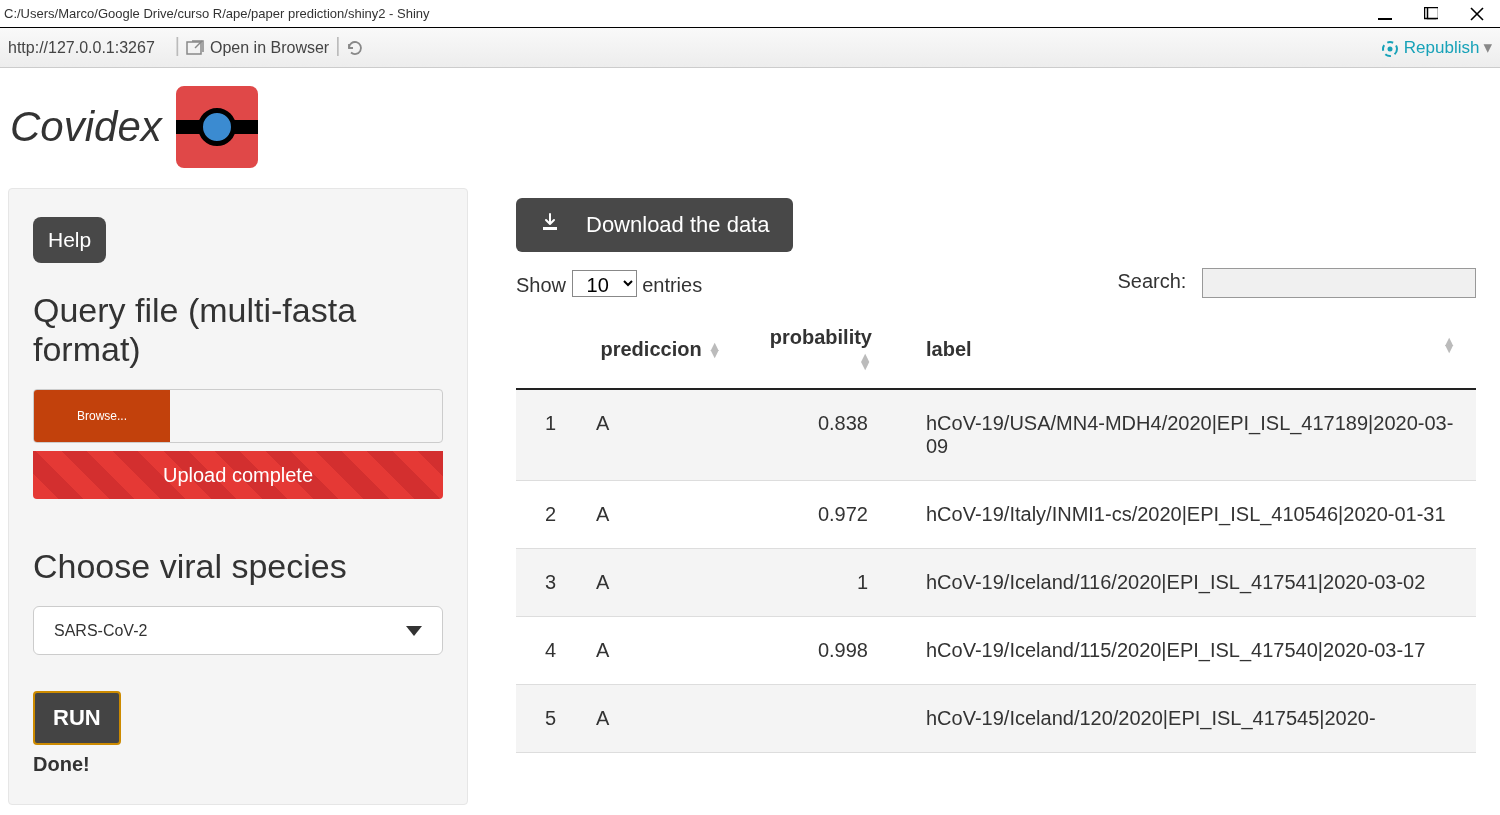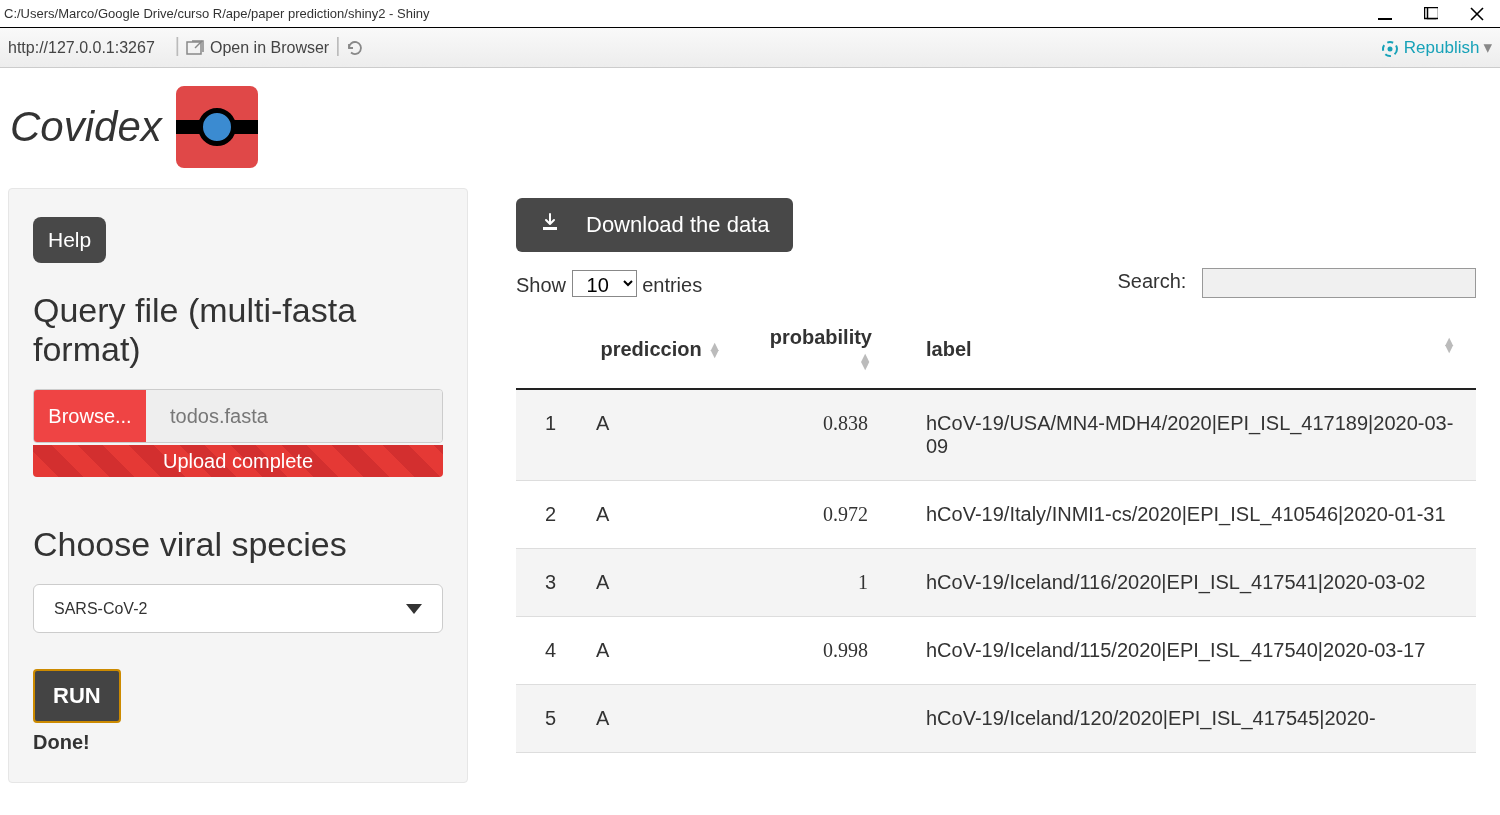--- a/index.html
+++ b/index.html
@@ -30,23 +30,23 @@
   .app-logo .inner { width: 38px; height: 38px; border: 5px solid #000; border-radius: 50%; background: #3b8bd1; position: relative; }
   .app-logo .band { position:absolute; left:0; right:0; top:50%; height:14px; transform:translateY(-50%); background:#000; }
   
   
   .sidebar { width: 460px; margin: 0 8px 0 8px; background: #f5f5f5; border: 1px solid #e6e6e6; border-radius: 4px; padding: 28px 24px; }
   .btn { display: inline-block; border: 1px solid transparent; border-radius: 8px; padding: 10px 14px; font-size: 21px; cursor: pointer; }
   .btn-dark { background: #484848; color: #fff; }
   .section-title { font-size: 34px; font-weight: 400; color: #333; margin: 28px 0 20px; line-height: 1.15; }
   
   .file-input-row { display: flex; border: 1px solid #ccc; border-radius: 4px; overflow: hidden; height: 54px; }
-  .browse-btn { background: #ef4444; color: #fff; width: 112px; display: flex; align-items: center; justify-content: center; font-size: 20px; }
+  .browse-btn { background: #c2410c; color: #fff; width: 136px; display: flex; align-items: center; justify-content: center; font-size: 12px; }
   .file-name { flex: 1; background: #eee; display: flex; align-items: center; padding-left: 24px; font-size: 20px; color: #777; }
-  .upload-bar { margin-top: 2px; height: 32px; background: repeating-linear-gradient(45deg,#e53935,#e53935 18px,#d32f2f 18px,#d32f2f 36px); color:#fff; font-size:20px; display:flex; align-items:center; justify-content:center; border-radius: 0 0 4px 4px; }
+  .upload-bar { margin-top: 8px; height: 48px; background: repeating-linear-gradient(45deg,#e53935,#e53935 18px,#d32f2f 18px,#d32f2f 36px); color:#fff; font-size:20px; display:flex; align-items:center; justify-content:center; border-radius: 0 0 4px 4px; }
   
   .select-wrap { margin-top: 14px; border: 1px solid #ccc; border-radius: 6px; height: 49px; display: flex; align-items: center; padding: 0 20px; justify-content: space-between; background: #fff; font-size: 16px; }
   .select-caret { border-left: 8px solid transparent; border-right: 8px solid transparent; border-top: 10px solid #333; }
   
   .run-btn { margin-top: 36px; background: #444; color: #fff; font-size: 22px; font-weight: 700; border: 2px solid #cc8a00; border-radius: 4px; padding: 12px 18px; display:inline-block;text-align:center; }
   .status-text { margin-top: 8px; font-size: 20px; font-weight: 700; color: #333; }
   
   
   .main { flex: 1; padding: 10px 24px 0 40px; }
   .download-btn { background: #484848; color: #fff; border-radius: 6px; padding: 14px 24px; font-size: 22px; display: inline-flex; align-items: center; gap: 26px; }
@@ -60,21 +60,21 @@
   .dt-search-label { margin-right: 10px; }
   .dt-search input { border: 1px solid #999; height: 30px; width: 274px; font-size: 16px; padding: 2px 6px; background: #f0f0f0; }
   
   table.data { width: 100%; border-collapse: collapse; margin-top: 12px; font-size: 20px; }
   table.data thead th { text-align: left; font-weight: 700; padding: 16px 20px; border-bottom: 2px solid #222; }
   table.data thead th.num-col { text-align: right; width: 60px; }
   table.data thead th .sort { color: #bbb; font-size: 14px; margin-left: 6px; display:inline-block; line-height:0.55; vertical-align:middle; }
   table.data tbody td { padding: 22px 20px; border-bottom: 1px solid #ddd; vertical-align: top; }
   table.data tbody tr:nth-child(odd) { background: #f4f4f4; }
   table.data tbody td.idx { text-align: right; width: 60px; }
-  table.data tbody td.prob { text-align: right; padding-right: 38px; font-family: Liberation Serif, serif; }
+  table.data tbody td.prob { text-align: right; padding-right: 38px; }
   table.data th.pred-col { width: 170px; text-align: center; }
   table.data th.prob-col { width: 160px; text-align:right; padding-right:34px;}
   table.data td.label { max-width: 520px; word-break: break-word; }
 </style>
 </head>
 <body>
 
 <div class="titlebar">
   <span class="titlebar-text">C:/Users/Marco/Google Drive/curso R/ape/paper prediction/shiny2 - Shiny</span>
   <div class="titlebar-controls">
@@ -142,21 +142,20 @@
 </div>
 
 <div class="app">
 
   <div class="sidebar">
     <button class="btn btn-dark">Help</button>
     
     <h3 class="section-title">Query file (multi-fasta format)</h3>
     <div class="file-input-row">
       <div class="browse-btn">Browse...</div>
-      <div class="file-name">todos.fasta</div>
     </div>
     <div class="upload-bar">Upload complete</div>
     
     <h3 class="section-title" style="margin-top:48px;">Choose viral species</h3>
     <div class="select-wrap">
       <span>SARS-CoV-2</span>
       <span class="select-caret"></span>
     </div>
     
     <div class="run-btn">RUN</div>

